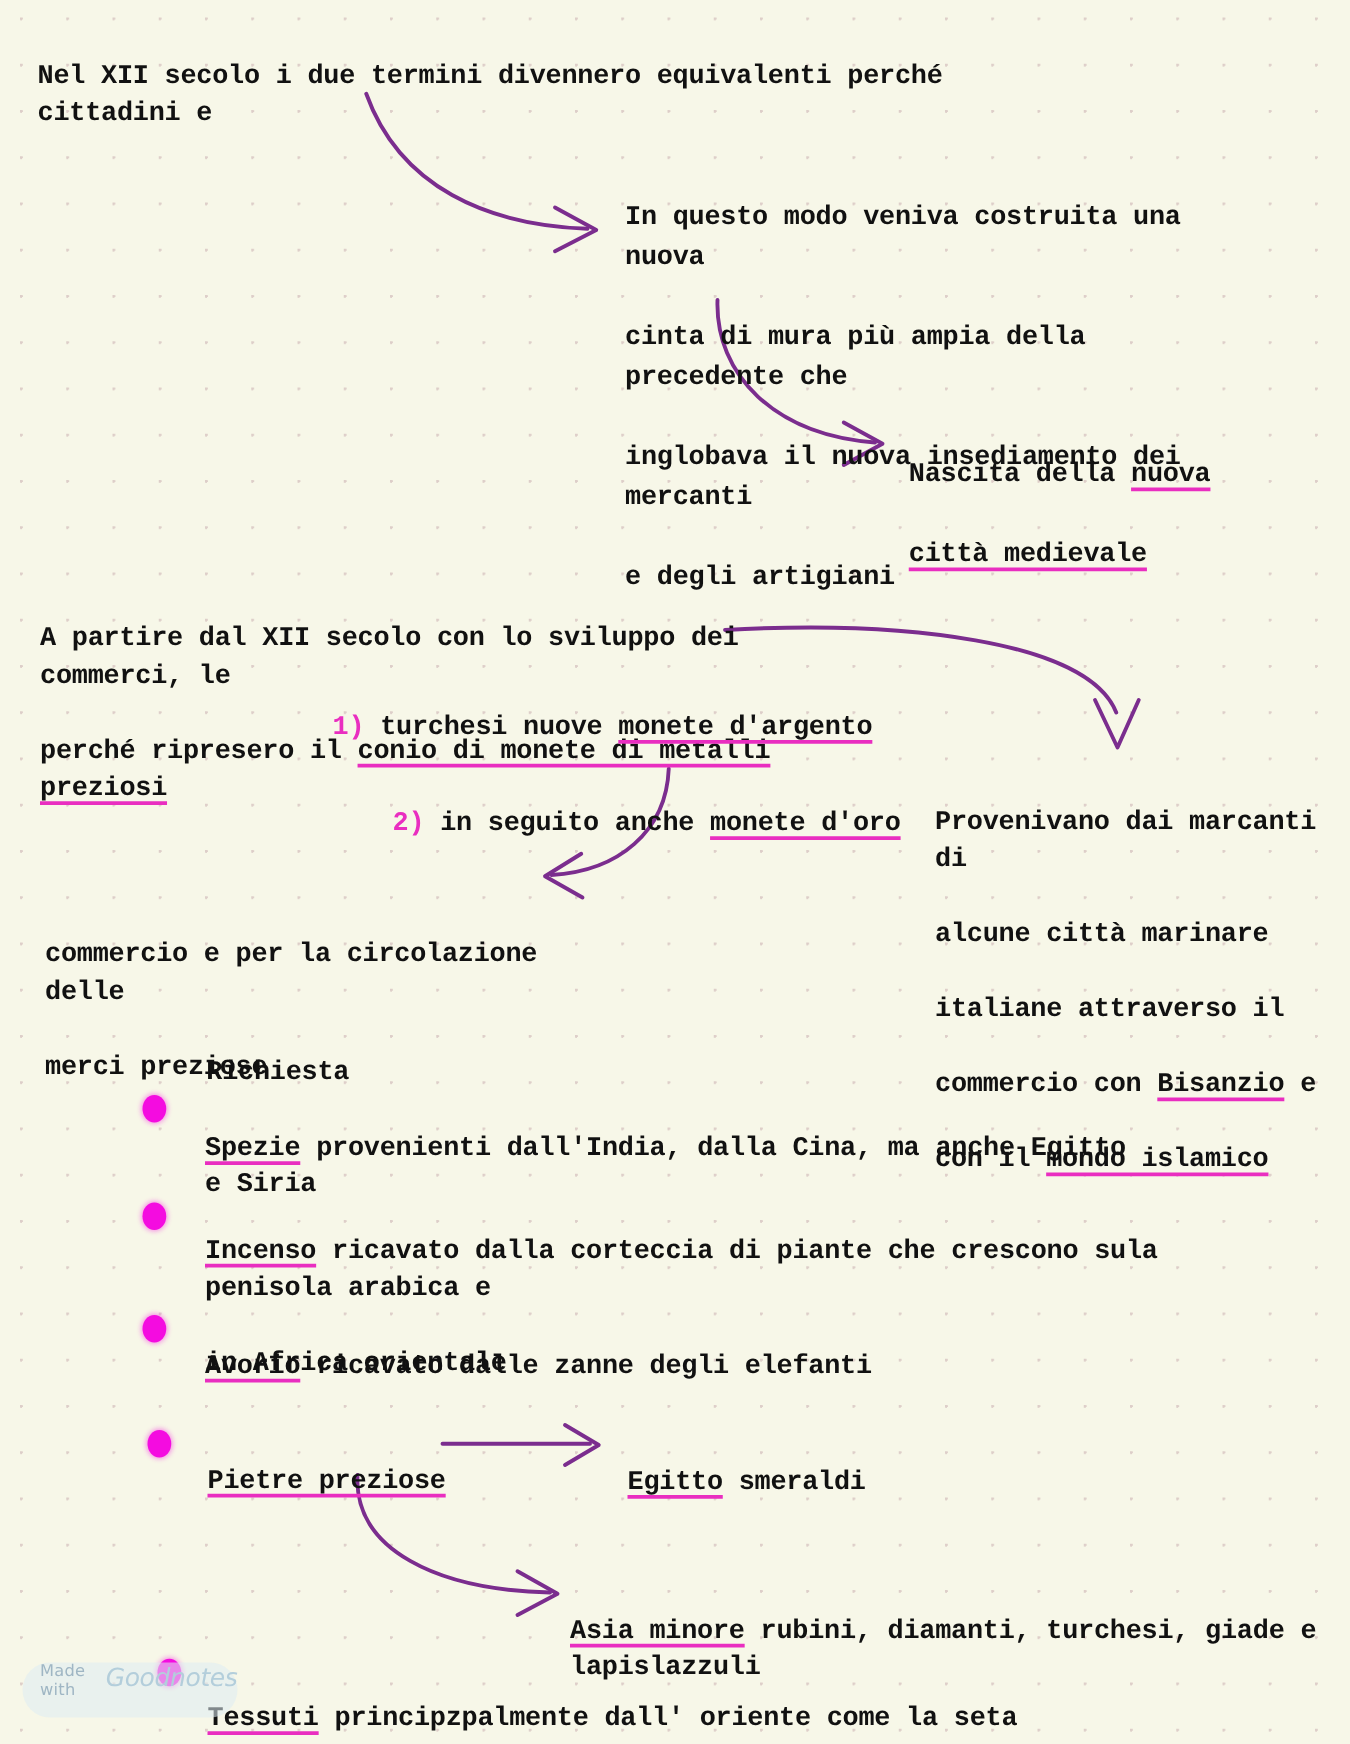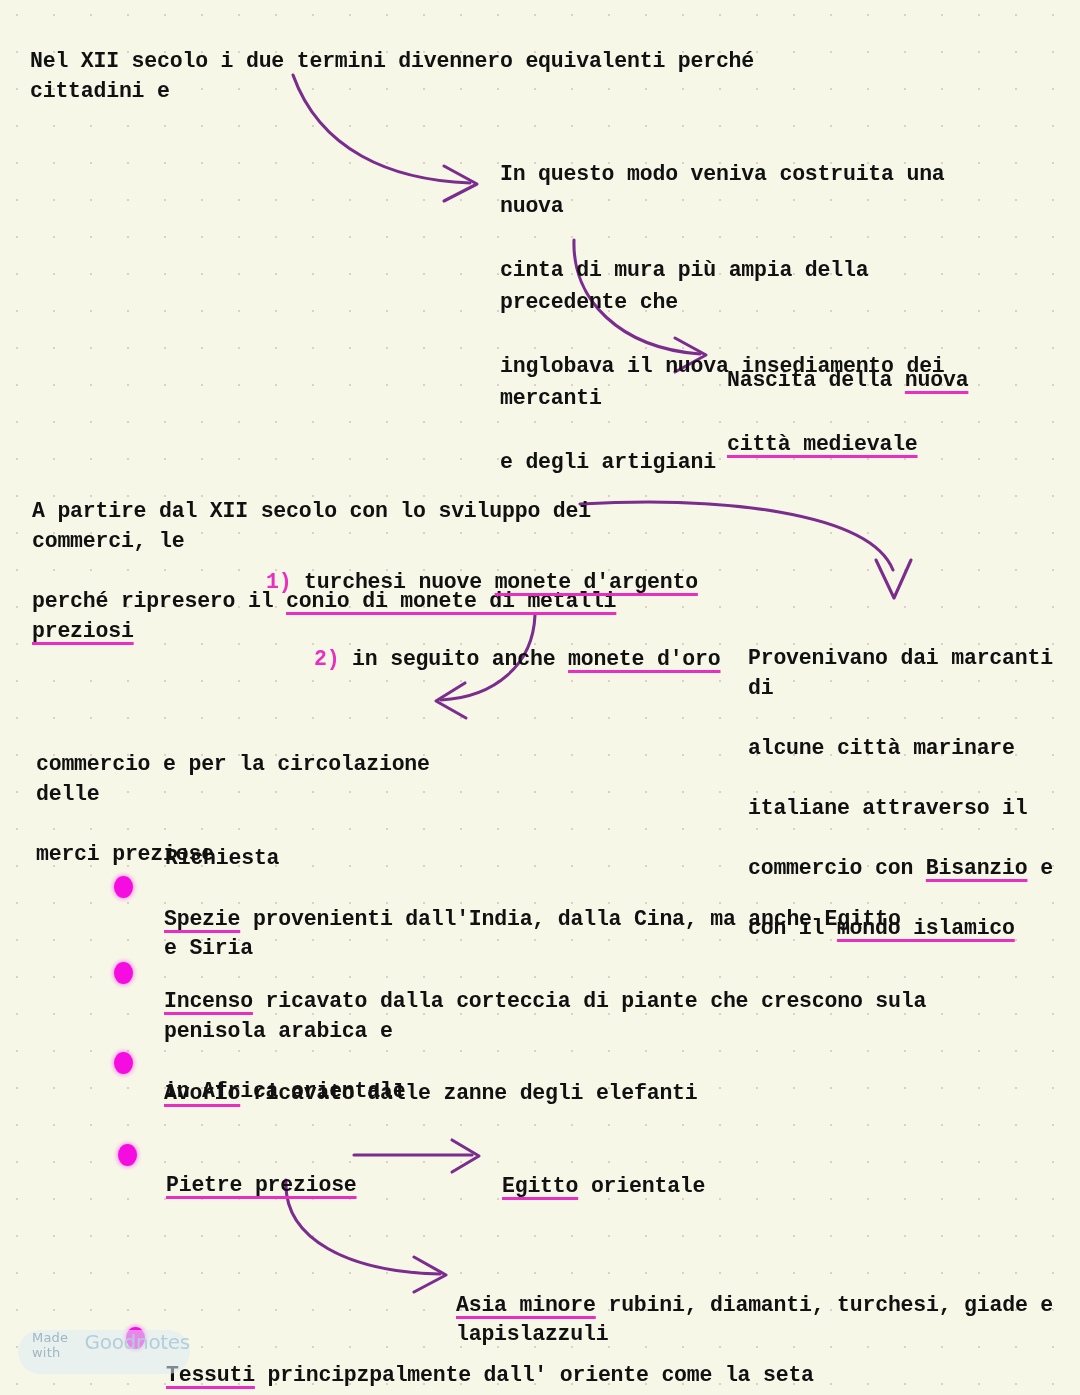--- a/index.html
+++ b/index.html
@@ -86,20 +86,21 @@
     font-size: 13px;
     font-weight: 400;
     color: #9fb6c4;
     letter-spacing: 0.2px;
   }
   #goodnotes-watermark .brand {
     font-size: 20px;
     font-weight: 400;
     color: #b3cedb;
     letter-spacing: -0.3px;
+    font-style: italic;
   }
 </style>
 </head>
 <body>
 
 <div id="paper-grid"></div>
 
 <svg id="arrow-layer" width="1080" height="1395" viewBox="0 0 1080 1395">
   <g fill="none" stroke="#7b2d8e" stroke-width="3.1" stroke-linecap="round" stroke-linejoin="round">
 
@@ -196,21 +197,21 @@
 <div class="note" style="left:164px; top:1050px; width:700px;">
   <span class="u">Avorio</span><span> ricavato dalle zanne degli elefanti</span>
 </div>
 
 <div class="bullet" style="left:118px; top:1144px;"></div>
 <div class="note" style="left:166px; top:1142px;">
   <span class="u">Pietre preziose</span>
 </div>
 
 <div class="note" style="left:502px; top:1143px;">
-  <span class="u">Egitto</span><span> orientale</span>
+  <span class="u">Egitto</span><span> smeraldi</span>
 </div>
 
 <div class="note" style="left:456px; top:1262px; width:600px;">
   <span class="u">Asia minore</span><span> rubini, diamanti, turchesi, giade e lapislazzuli</span>
 </div>
 
 <div class="bullet" style="left:126px; top:1327px;"></div>
 <div class="note" style="left:166px; top:1332px; width:700px;">
   <span class="u">Tessuti</span><span> principzpalmente dall' oriente come la seta</span>
 </div>

